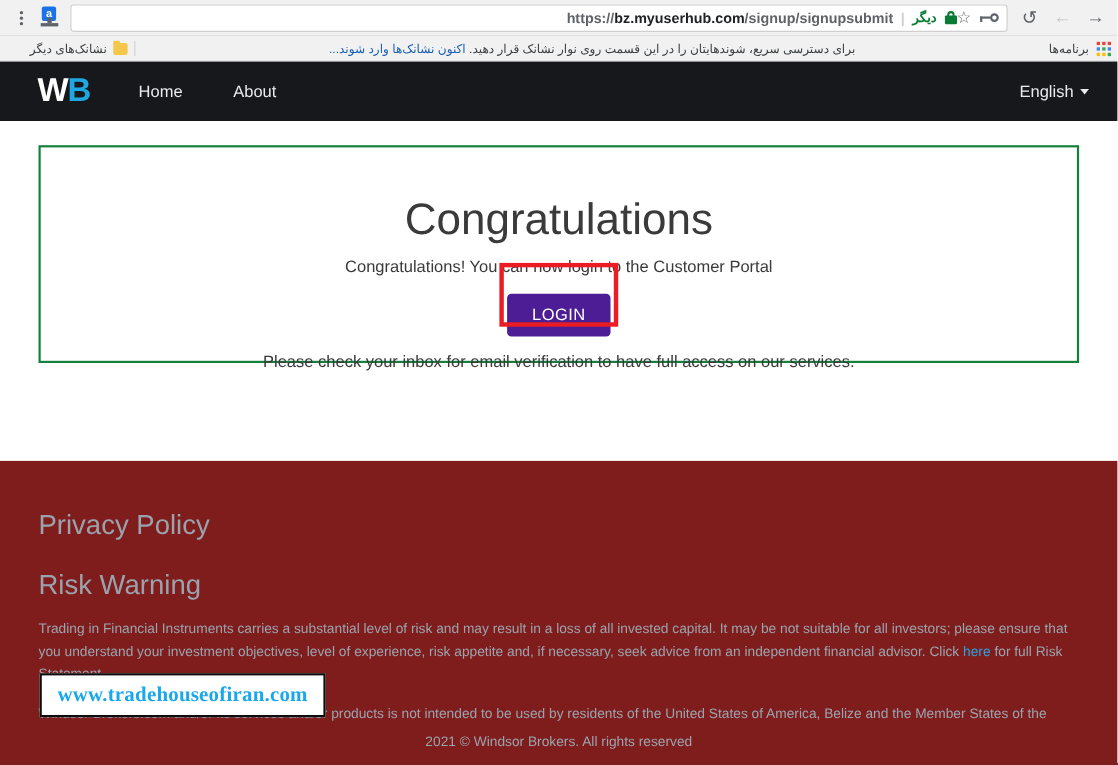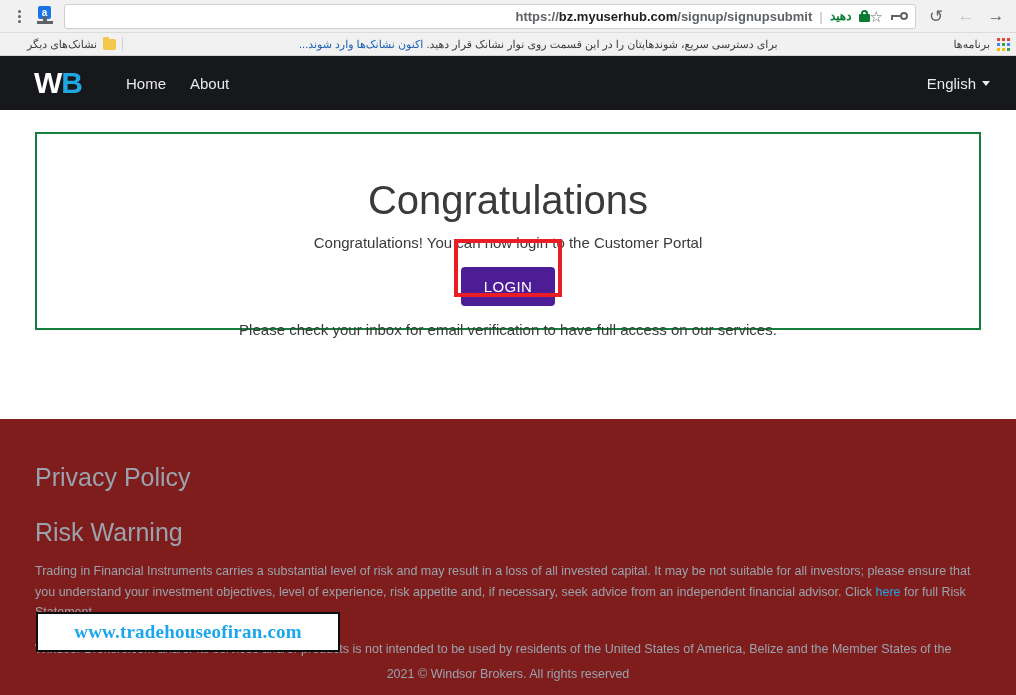--- a/index.html
+++ b/index.html
@@ -102,21 +102,21 @@
   .site-nav {
     height: 54px;
     background: #17181c;
     display: flex;
     align-items: center;
     padding: 0 26px 0 34px;
   }
   .logo { display: flex; align-items: baseline; font-size: 30px; font-weight: bold; letter-spacing: -1px; line-height: 1; }
   .logo .w { color: #ffffff; }
   .logo .b { color: #1ea7e1; }
-  .nav-links { display: flex; align-items: center; gap: 24px; margin-left: 44px; }
+  .nav-links { display: flex; align-items: center; gap: 46px; margin-left: 44px; }
   .nav-link { color: #e9eaec; font-size: 15px; text-decoration: none; }
   .nav-right { margin-left: auto; display: flex; align-items: center; gap: 6px; color: #e9eaec; font-size: 15px; }
   .caret-down { width: 0; height: 0; border-left: 4px solid transparent; border-right: 4px solid transparent; border-top: 5px solid #e9eaec; }
 
   
   .main { background: #ffffff; padding: 22px 35px 0 35px; height: 309px; }
   .card {
     border: 2px solid #15803d;
     background: #ffffff;
     height: 198px;
@@ -164,21 +164,21 @@
   .copyright {
     position: absolute;
     left: 0; right: 0; bottom: 14px;
     text-align: center;
     font-size: 12.5px;
     color: #9aa3ad;
   }
   .watermark {
     position: absolute;
     left: 36px; top: 193px;
-    width: 304px; height: 40px;
+    width: 260px; height: 40px;
     background: #ffffff;
     border: 2px solid #0d0d0d;
     display: flex; align-items: center; justify-content: center;
   }
   .watermark span {
     font-family: "Liberation Serif", serif;
     font-weight: bold;
     font-size: 19px;
     color: #1aa7ec;
     letter-spacing: 0.2px;
@@ -205,21 +205,21 @@
       <span class="key-icon">
         <span class="kring"></span>
           <span class="kbar"></span>
           <span class="ktip"></span>
       </span>
     </div>
     <div class="omni-right">
       <div class="omni-url-wrap">
         <span class="omni-url"><span class="scheme">https://</span><span class="host">bz.myuserhub.com</span><span class="path">/signup/signupsubmit</span></span>
         <span class="omni-sep">|</span>
-        <span class="secure-txt">دهید</span>
+        <span class="secure-txt">دیگر</span>
         <span class="lock-icon">
           <span class="shackle"></span>
             <span class="body"></span>
         </span>
       </div>
     </div>
   </div>
 
   <div class="nav-btns">
     <div class="nav-btn">↺</div>

